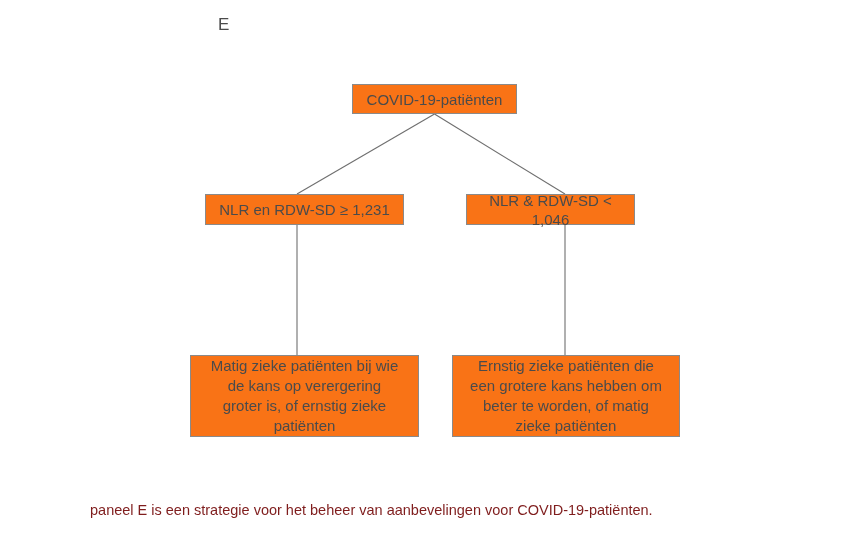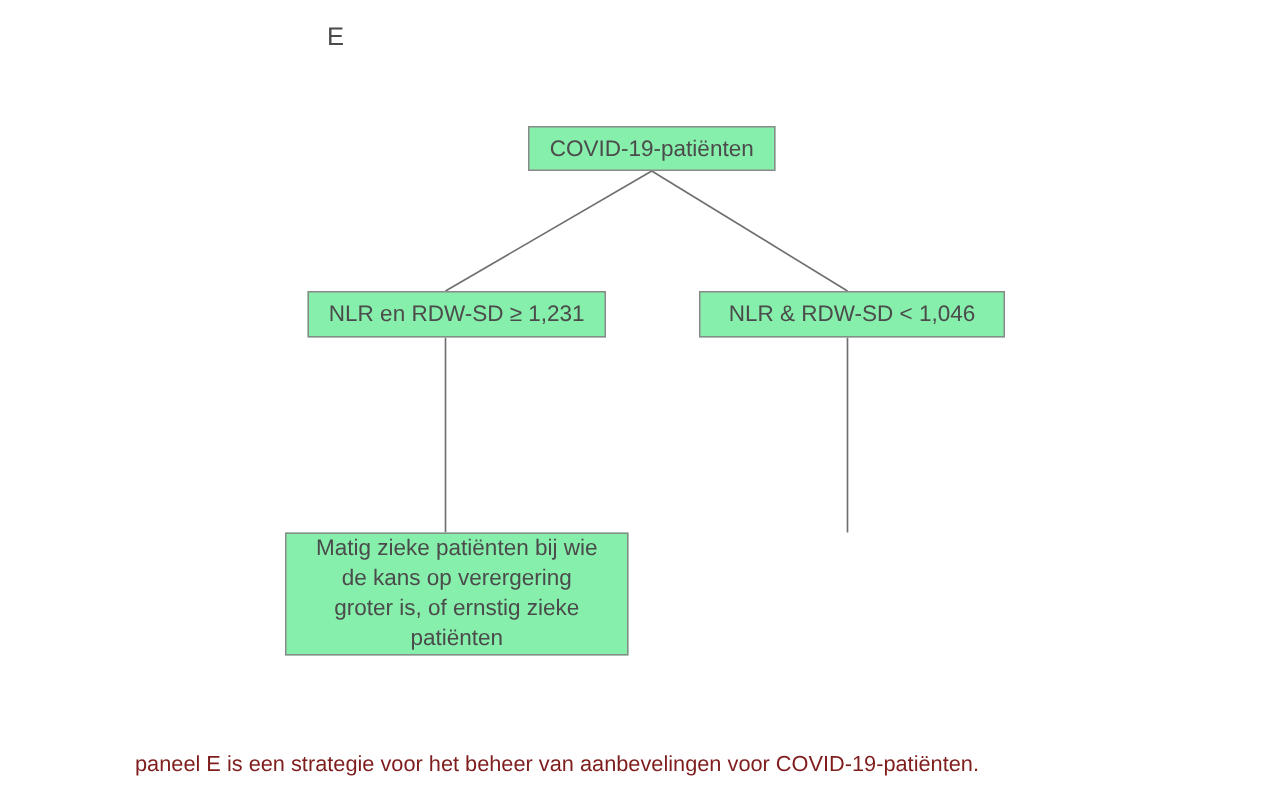--- a/index.html
+++ b/index.html
@@ -46,21 +46,21 @@
     stroke: #6f6f6f;
     stroke-width: 1.1;
     shape-rendering: geometricPrecision;
   }
 
   
   .node {
     position: absolute;
     box-sizing: border-box;
     border: 1px solid #8a8a8a;
-    background: #86efac;
+    background: #f97316;
     display: flex;
     align-items: center;
     justify-content: center;
     text-align: center;
     color: #4b4b4b;
     font-size: 15px;
     line-height: 19px;
     padding: 2px 6px;
   }
 
@@ -75,21 +75,21 @@
   
   #node-left-criterion {
     left: 205px;
     top: 194px;
     width: 199px;
     height: 31px;
   }
   #node-right-criterion {
     left: 466px;
     top: 194px;
-    width: 204px;
+    width: 169px;
     height: 31px;
   }
 
   
   #node-left-outcome {
     left: 190px;
     top: 355px;
     width: 229px;
     height: 82px;
     line-height: 20px;
@@ -149,16 +149,22 @@
     <span class="node-text">NLR &amp; RDW-SD &lt; 1,046</span>
   </div>
 
   <div class="node" id="node-left-outcome">
     <span class="node-text">Matig zieke patiënten bij wie
 de kans op verergering
 groter is, of ernstig zieke
 patiënten</span>
   </div>
 
+  <div class="node" id="node-right-outcome">
+    <span class="node-text">Ernstig zieke patiënten die
+een grotere kans hebben om
+beter te worden, of matig
+zieke patiënten</span>
+  </div>
 
   <div class="caption">paneel E is een strategie voor het beheer van aanbevelingen voor COVID-19-patiënten.</div>
 
 </div>
 
 </body></html>

